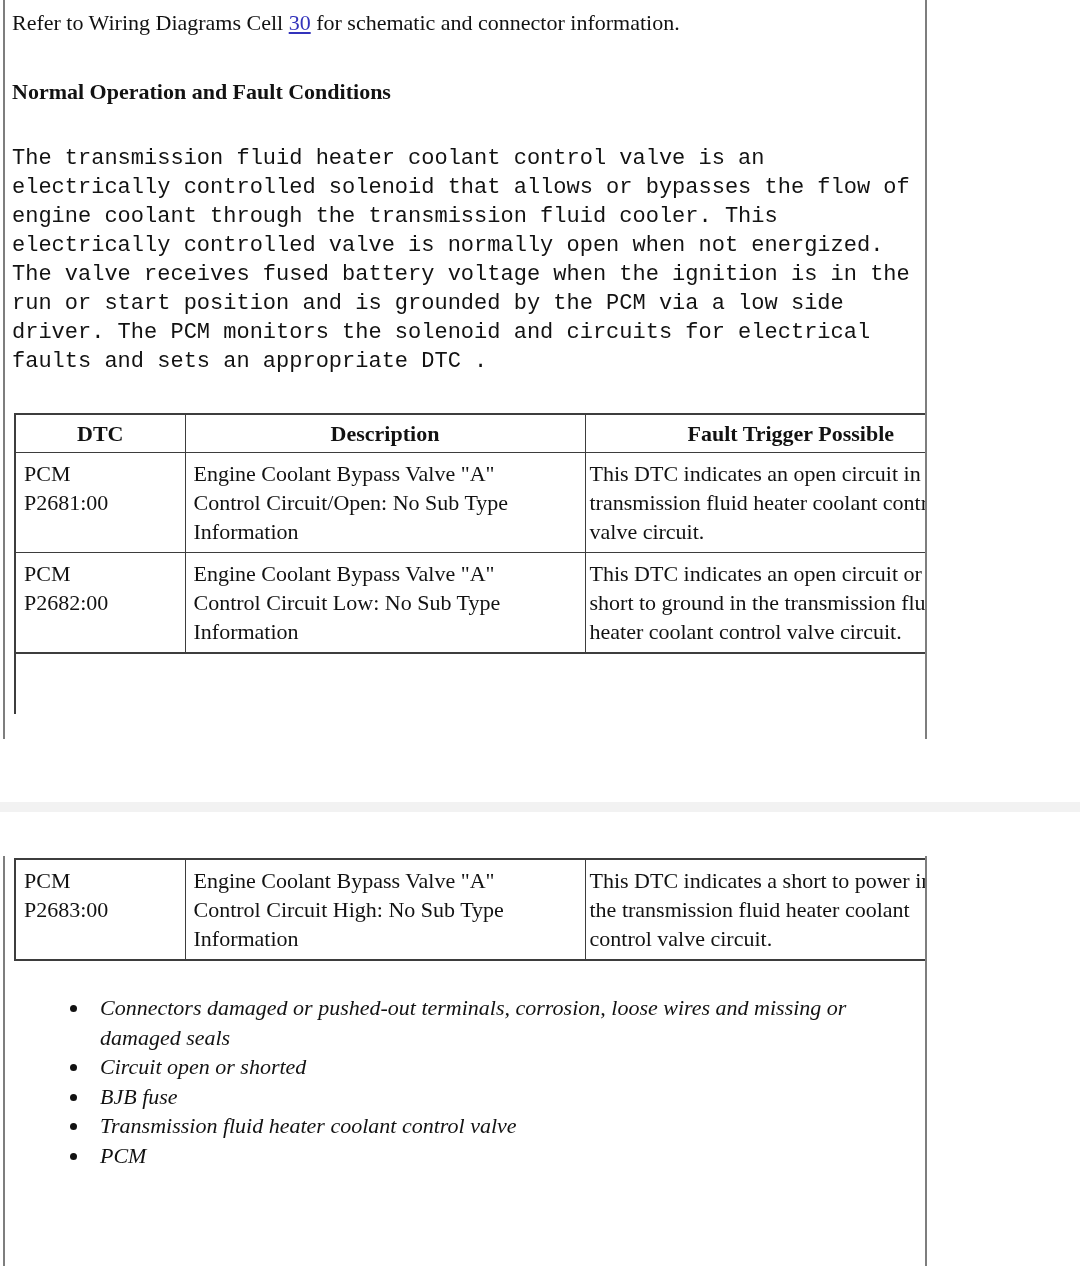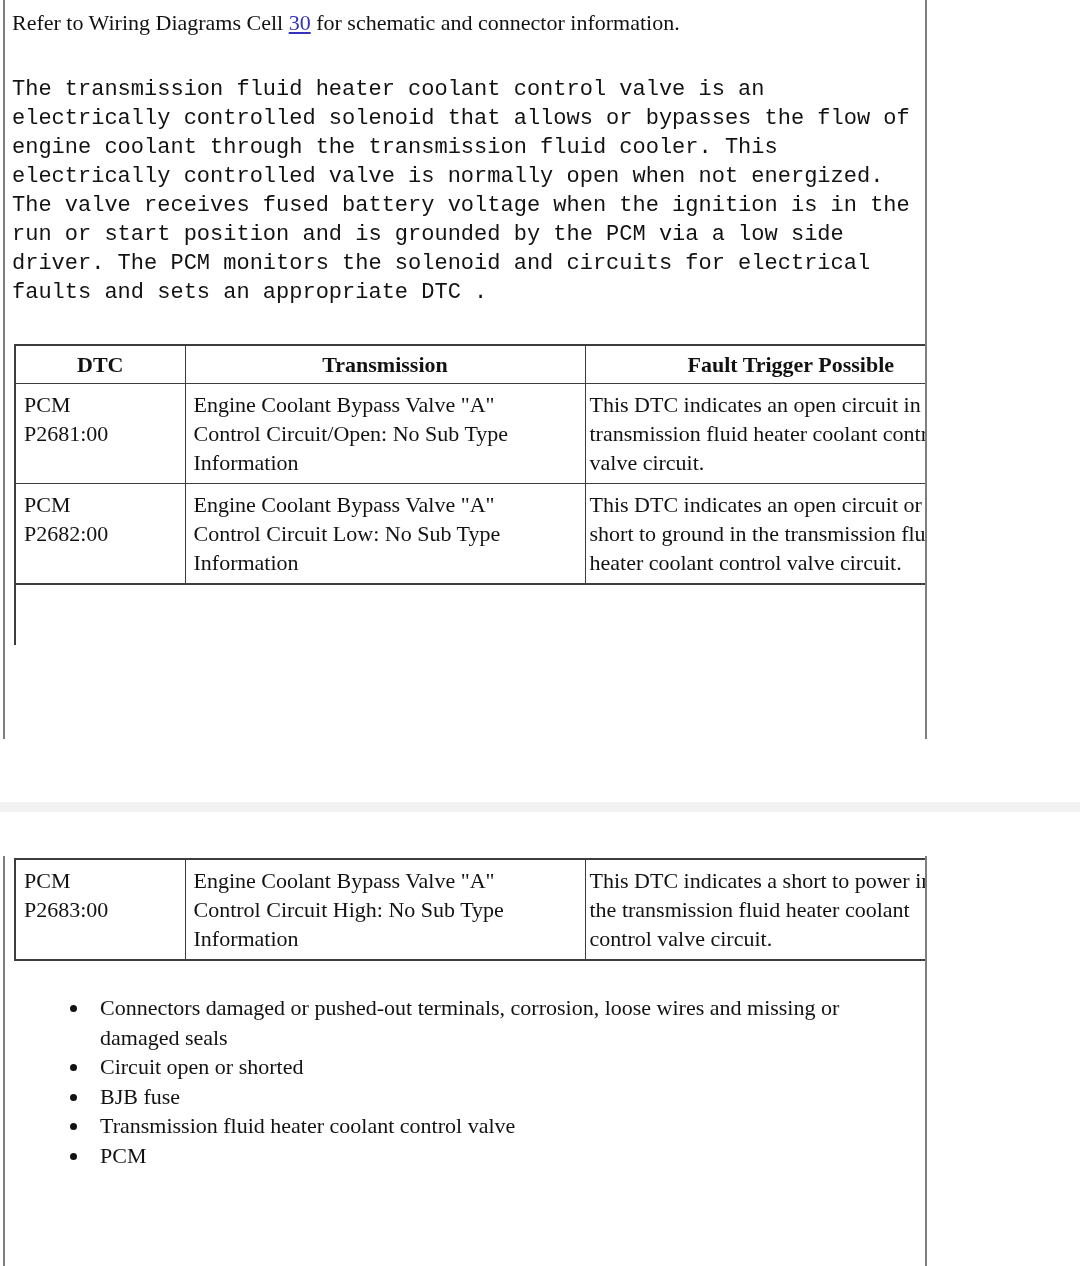--- a/index.html
+++ b/index.html
@@ -89,45 +89,47 @@
   
   ul.sources {
     margin: 32px 0 0 0;
     padding: 0 0 0 78px;
     list-style: disc;
   }
   ul.sources li {
     padding-left: 10px;
     line-height: 29.5px;
     max-width: 895px;
+    font-style: italic;
   }
 </style>
 </head>
 <body>
 
 <div class="canvas">
 
   <div class="page-frame" id="frame1">
 
     <p class="intro"><span>Refer to Wiring Diagrams Cell </span><a href="#" class="doc-link">30</a><span> for schematic and connector information.</span></p>
 
+    <p class="heading">Normal Operation and Fault Conditions</p>
 
     <p class="body-para">The transmission fluid heater coolant control valve is an electrically controlled solenoid that allows or bypasses the flow of engine coolant through the transmission fluid cooler. This electrically controlled valve is normally open when not energized. The valve receives fused battery voltage when the ignition is in the run or start position and is grounded by the PCM via a low side driver. The PCM monitors the solenoid and circuits for electrical faults and sets an appropriate DTC .</p>
 
 
     <table class="dtc">
       <colgroup>
           <col style="width:170px">
           <col style="width:400px">
           <col style="width:412px">
         </colgroup>
       <thead>
         <tr>
           <th>DTC</th>
-          <th>Transmission</th>
+          <th>Description</th>
           <th>Fault Trigger Possible</th>
         </tr>
       </thead>
       <tbody>
         <tr>
           <td class="col-dtc">
             <div>PCM</div>
             <div>P2681:00</div>
           </td>
           <td class="col-desc">Engine Coolant Bypass Valve "A" Control Circuit/Open: No Sub Type Information</td>

